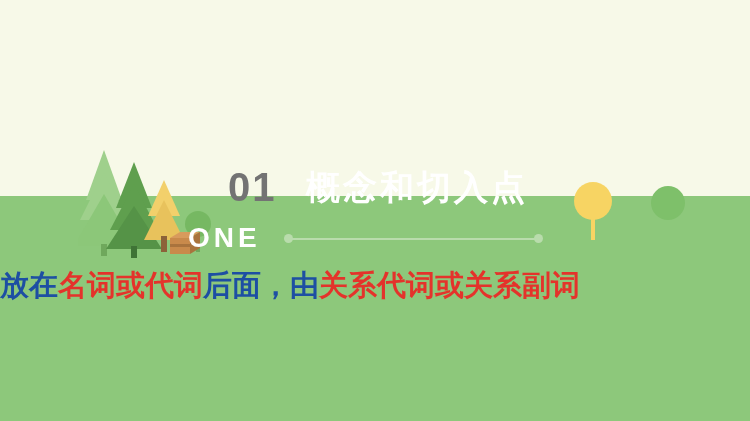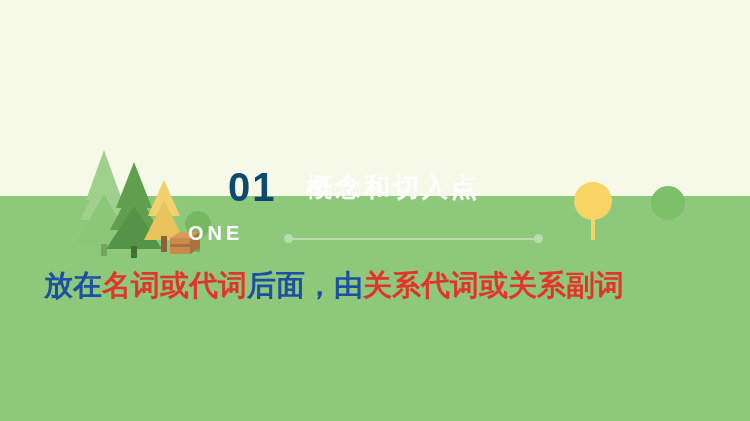--- a/index.html
+++ b/index.html
@@ -71,39 +71,39 @@
     top: 165px;
     width: 430px;
     height: 62px;
   }
   .num-01 {
     position: absolute;
     left: 0px;
     top: 0px;
     font-size: 40px;
     font-weight: bold;
-    color: #0c4a6e;
+    color: #737373;
     letter-spacing: 2px;
     line-height: 44px;
   }
   .headline-title {
     position: absolute;
     left: 78px;
     top: 6px;
-    font-size: 26px;
+    font-size: 34px;
     font-weight: bold;
     color: #ffffff;
     letter-spacing: 3px;
     line-height: 32px;
   }
   .word-one {
     position: absolute;
     left: 188px;
     top: 222px;
-    font-size: 20px;
+    font-size: 28px;
     font-weight: bold;
     color: #ffffff;
     letter-spacing: 4px;
   }
   .rule {
     position: absolute;
     left: 290px;
     top: 238px;
     width: 248px;
     height: 2px;
@@ -119,21 +119,21 @@
   }
   .rule-dot.left { left: 284px; }
   .rule-dot.right { left: 534px; }
 
   
   .body-text {
     position: absolute;
     left: 0;
     top: 266px;
     width: 668px;
-    text-align: center;
+    text-align: left;
     font-size: 29px;
     font-weight: bold;
     line-height: 38px;
     color: #1d4fa3;
     letter-spacing: 0px;
   }
   .body-text .hl {
     color: #e4332b;
   }
   .line {

